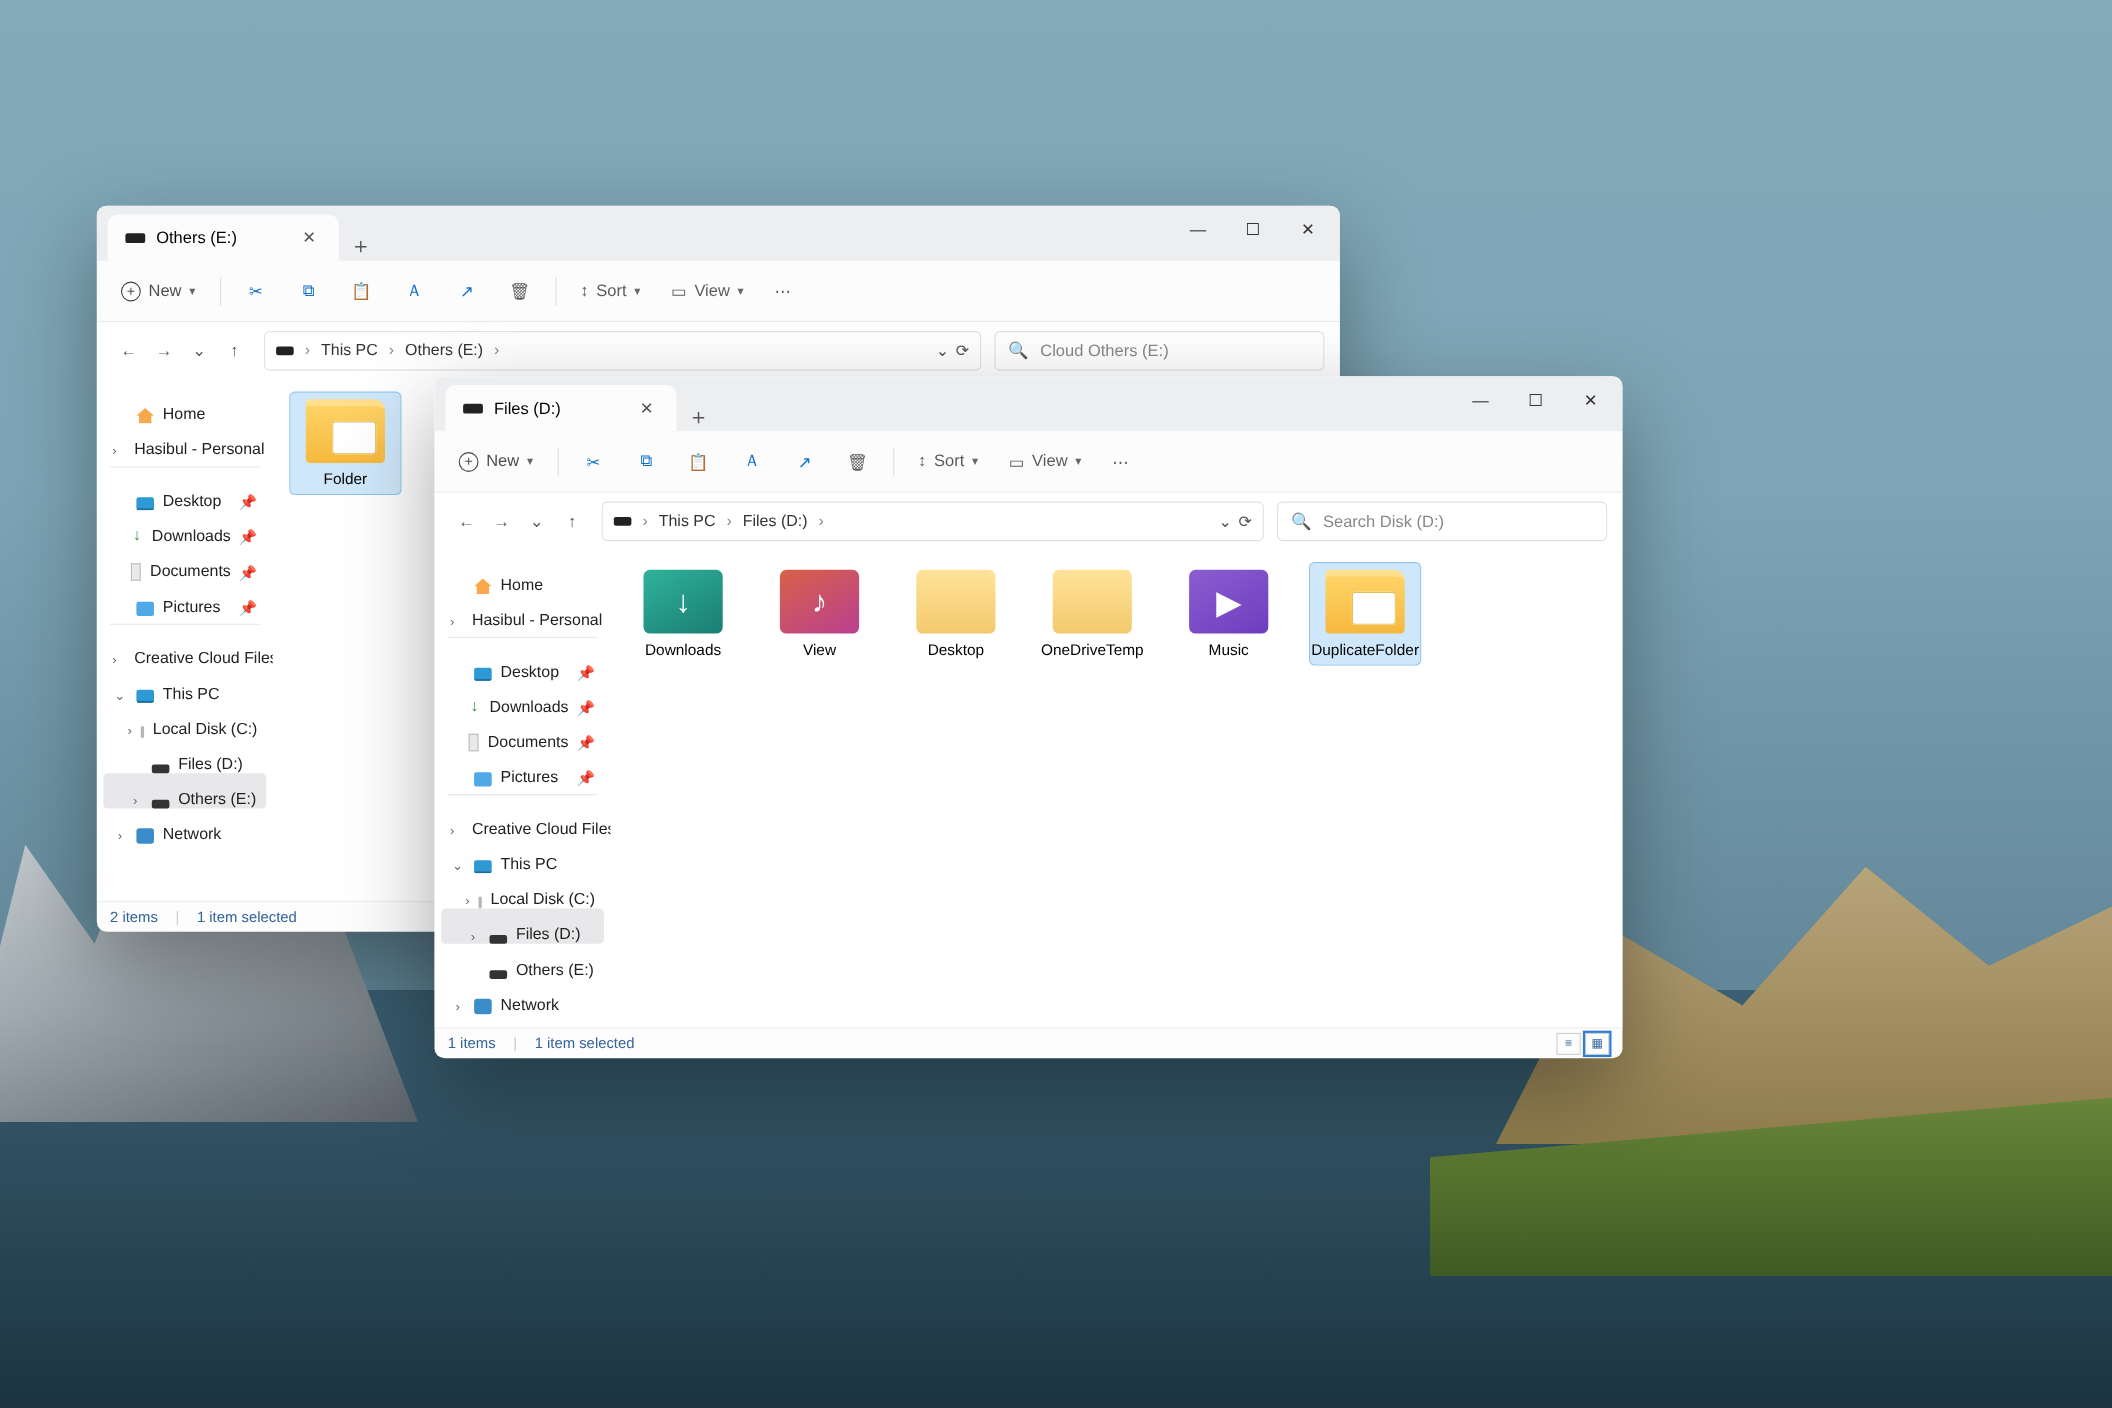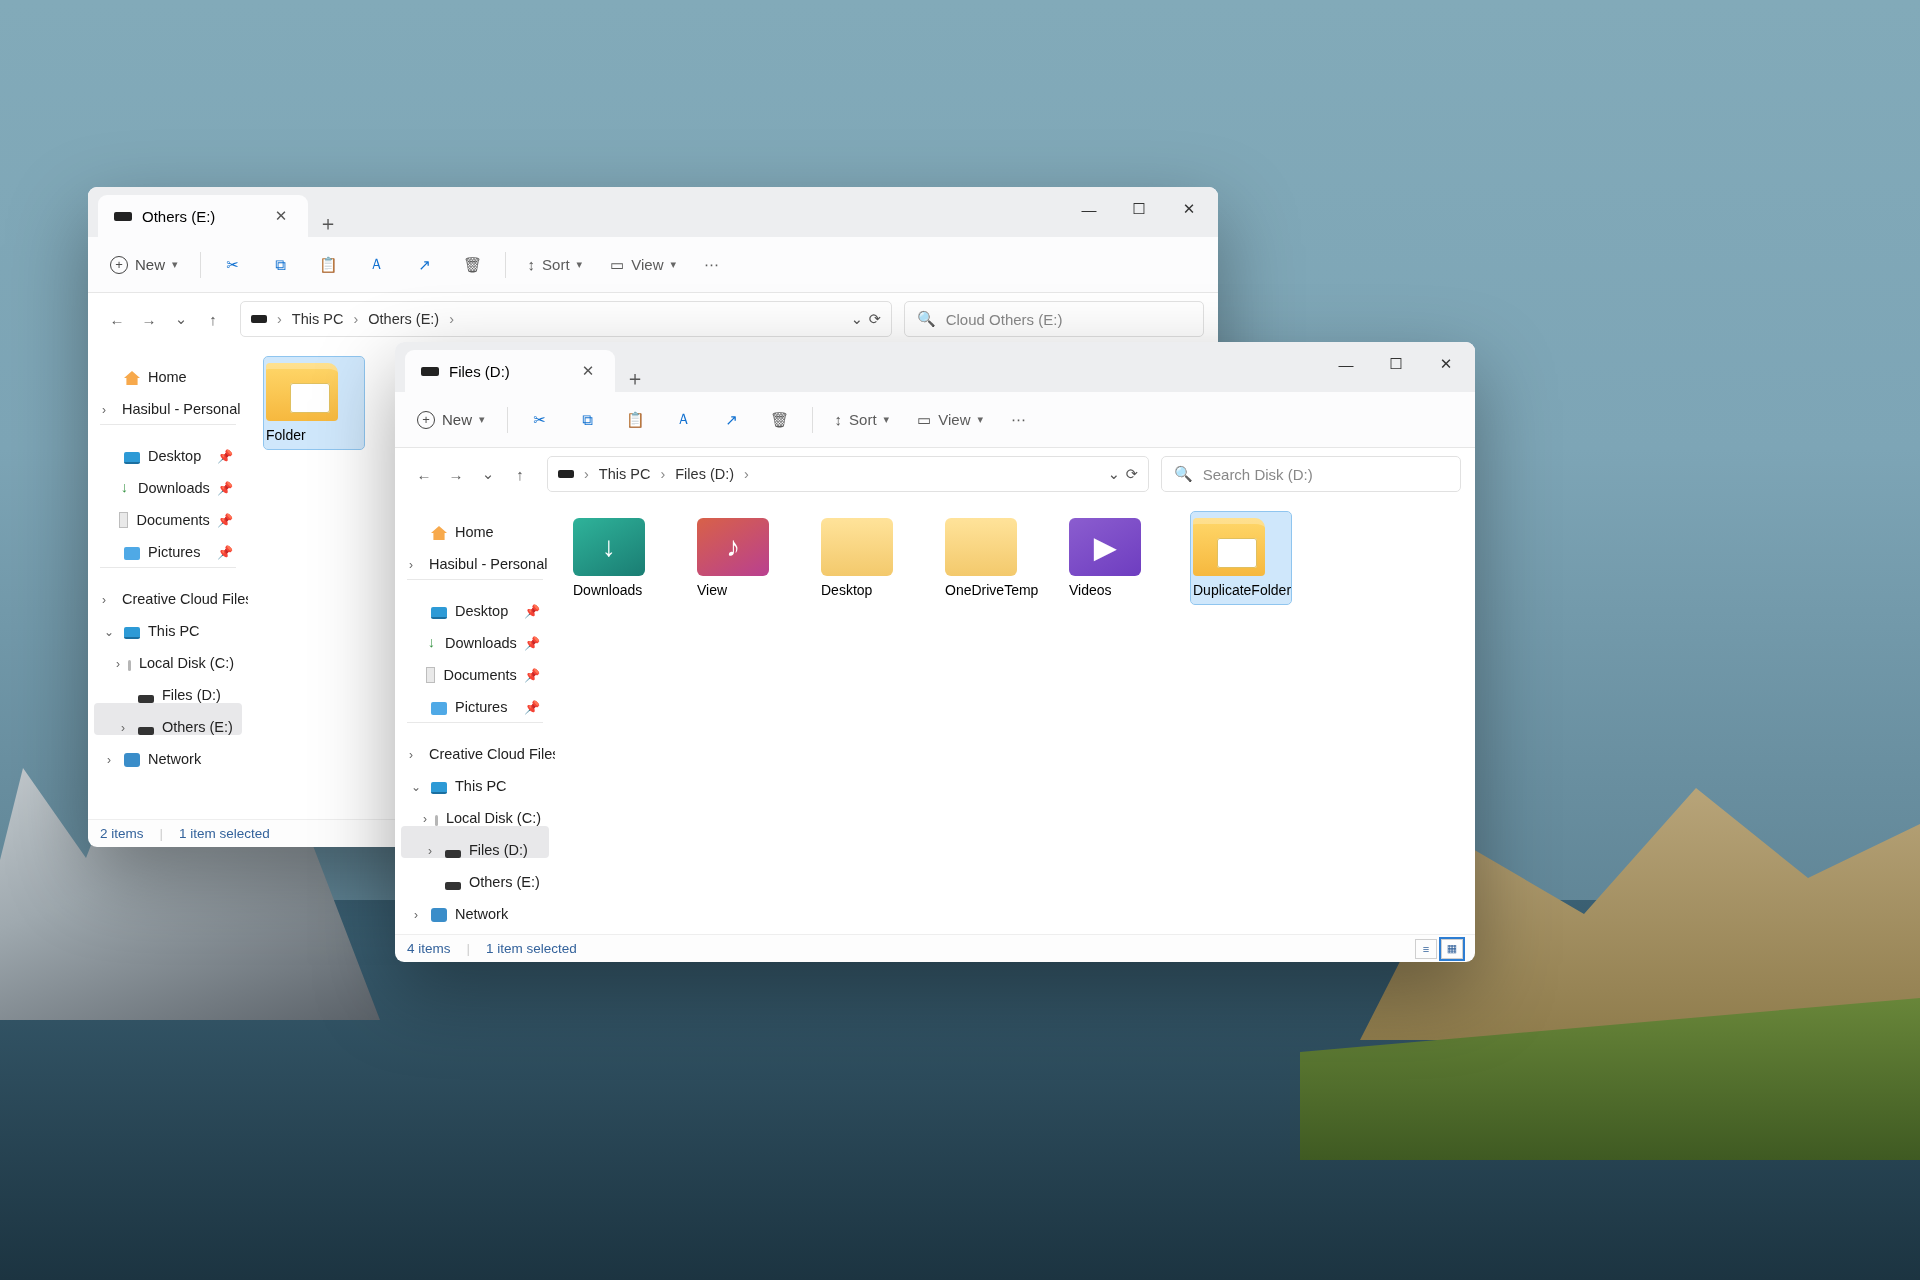--- a/index.html
+++ b/index.html
@@ -32,21 +32,21 @@
 .search { width:300px; height:36px; border:1px solid #e1e1e1; border-radius:5px; display:flex; align-items:center; padding:0 12px; gap:10px; color:#888; }
 .body { flex:1; display:flex; min-height:0; background:#fff; }
 .sidebar { width:160px; padding:8px 0; overflow:hidden; }
 .srow { height:32px; display:flex; align-items:flex-end; gap:8px; padding:0 8px 0 8px; font-size:14.5px; color:#222; cursor:pointer; white-space:nowrap; border-radius:4px; margin:0 6px; }
 .srow .exp { width:14px; text-align:center; color:#666; font-size:12px; }
 .srow .pin { margin-left:auto; color:#9c9c9c; font-size:13px; }
 .srow.active { background:#e8e8ea; }
 .srow.indent1 { padding-left:22px; }
 .shr { height:1px; background:#e8e8e8; margin:7px 12px; }
 .content { flex:1; padding:12px 16px; display:flex; flex-wrap:wrap; align-content:flex-start; gap:20px 24px; }
-.fitem { width:100px; display:flex; flex-direction:column; align-items:flex-start; gap:6px; padding:6px 2px; border-radius:4px; cursor:pointer; text-align:center; font-size:14px; }
+.fitem { width:100px; display:flex; flex-direction:column; align-items:center; gap:6px; padding:6px 2px; border-radius:4px; cursor:pointer; text-align:center; font-size:14px; }
 .fitem.sel { background:#cfe7fb; outline:1px solid #8fc5ef; }
 .bigicon { width:72px; height:58px; border-radius:6px; position:relative; }
 .status { height:28px; border-top:1px solid #eee; display:flex; align-items:center; padding:0 12px; gap:16px; font-size:13.5px; color:#33629b; }
 .viewctl { margin-left:auto; display:flex; gap:4px; }
 .viewctl .v { width:22px; height:20px; border:1px solid #cfcfcf; display:flex; align-items:center; justify-content:center; font-size:11px; }
 .viewctl .v.on { outline:2px solid #2d7dd2; }
 .ico { width:18px; height:18px; display:inline-flex; align-items:center; justify-content:center; }
 .plus-circ { width:18px; height:18px; border:1.4px solid #444; border-radius:50%; display:flex; align-items:center; justify-content:center; font-size:13px; line-height:1; }
 .fold-y { background:linear-gradient(180deg,#ffd76a,#f6b83e); border-radius:4px 10px 4px 4px; box-shadow:inset 0 14px 0 -8px rgba(255,255,255,.25); }
 .fold-y::after { content:""; position:absolute; right:8px; bottom:8px; width:40px; height:30px; background:#fff; border-radius:3px; box-shadow:0 0 0 1px #e0c060 inset; }
@@ -364,30 +364,30 @@
           <span>Desktop</span>
         </div>
       <div class="fitem">
           <div class="bigicon od-fold"></div>
           <span>OneDriveTemp</span>
         </div>
       <div class="fitem">
           <div class="bigicon vid-fold">
             <div class="glyph">▶</div>
           </div>
-          <span>Videos</span>
+          <span>Music</span>
         </div>
       <div class="fitem sel">
           <div class="bigicon fold-y"></div>
           <span>DuplicateFolder</span>
         </div>
     </div>
   </div>
   <div class="status">
-    <span>4 items</span>
+    <span>1 items</span>
     <span style="color:#ccc">|</span>
     <span>1 item selected</span>
     <div class="viewctl">
       <div class="v">≡</div>
       <div class="v on">▦</div>
     </div>
   </div>
 </div>
 
 </body></html>

